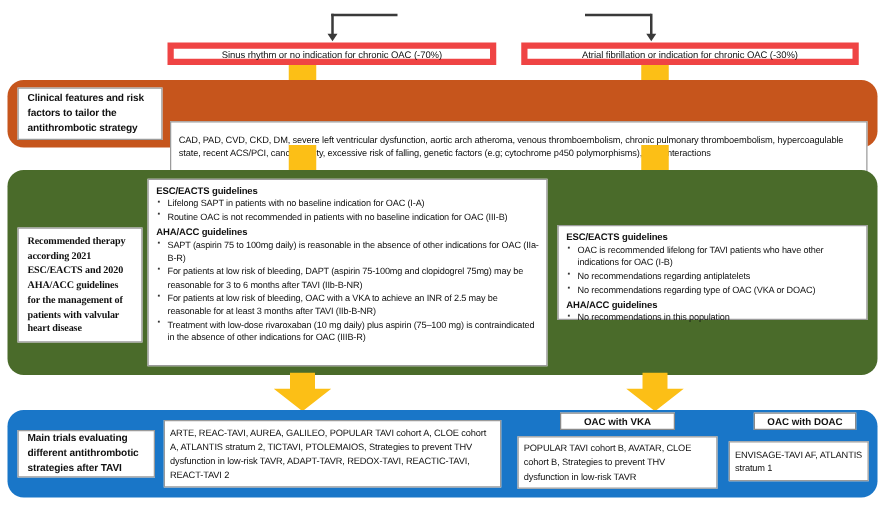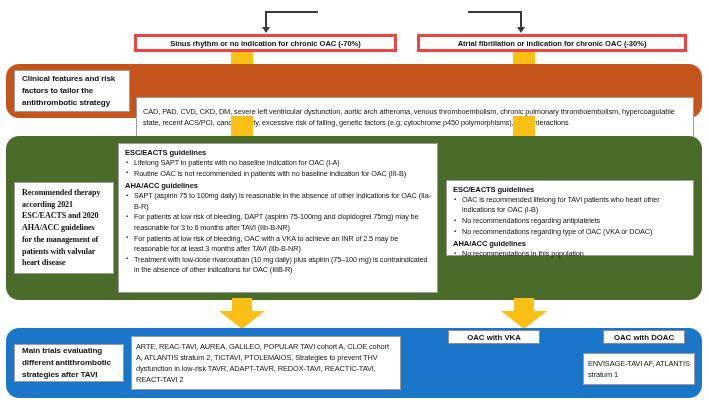--- a/index.html
+++ b/index.html
@@ -39,23 +39,23 @@
   .arrow-down-sm {
     width: 0; height: 0;
     border-left: 4px solid transparent;
     border-right: 4px solid transparent;
     border-top: 6px solid #3a3a3a;
   }
 
   
   .branch-box {
     background: #ffffff;
-    border: 3px solid #ef4444;
+    border: 5px solid #ef4444;
     font-size: 7.6px;
-    font-weight: bold;
+    font-weight: normal;
     color: #111;
     padding: 2px 6px;
     letter-spacing: -.05px;
   }
 
   
   .y-band { background: #fcbf16; }
 
   
   .band {
@@ -199,21 +199,21 @@
         <li>For patients at low risk of bleeding, OAC with a VKA to achieve an INR of 2.5 may be reasonable for at least 3 months after TAVI (IIb-B-NR)</li>
         <li>Treatment with low-dose rivaroxaban (10 mg daily) plus aspirin (75–100 mg) is contraindicated in the absence of other indications for OAC (IIIB-R)</li>
       </ul>
     </div>
   </div>
 
   <div class="abs card" style="left:446px; top:180px; width:248px; height:76px; padding:4px 6px 3px 6px;">
     <div>
       <div class="gl-head">ESC/EACTS guidelines</div>
       <ul class="gl-list">
-        <li>OAC is recommended  lifelong for TAVI patients who heart other indications for OAC (I-B)</li>
+        <li>OAC is recommended  lifelong for TAVI patients who have other indications for OAC (I-B)</li>
         <li>No recommendations  regarding antiplatelets</li>
         <li>No recommendations  regarding type of OAC (VKA or DOAC)</li>
       </ul>
     </div>
     <div>
       <div class="gl-head">AHA/ACC guidelines</div>
       <ul class="gl-list">
         <li>No recommendations  in this population</li>
       </ul>
     </div>
@@ -241,17 +241,20 @@
     <span>ARTE, REAC-TAVI, AUREA, GALILEO, POPULAR TAVI cohort A, CLOE cohort A, ATLANTIS stratum 2, TICTAVI, PTOLEMAIOS, Strategies to prevent THV dysfunction in low-risk TAVR, ADAPT-TAVR, REDOX-TAVI, REACTIC-TAVI, REACT-TAVI 2</span>
   </div>
 
   <div class="abs sub-head ctr" style="left:448px; top:330px; width:92px; height:14px;">
     <span>OAC with VKA</span>
   </div>
   <div class="abs sub-head ctr" style="left:603px; top:330px; width:82px; height:14px;">
     <span>OAC with DOAC</span>
   </div>
 
+  <div class="abs trial-card" style="left:414px; top:349px; width:160px; height:42px;">
+    <span>POPULAR TAVI cohort B, AVATAR, CLOE cohort B, Strategies to prevent THV dysfunction in low-risk TAVR</span>
+  </div>
   <div class="abs trial-card" style="left:583px; top:353px; width:112px; height:32px;">
     <span>ENVISAGE-TAVI AF, ATLANTIS stratum 1</span>
   </div>
 
 </div>
 
 </body></html>

